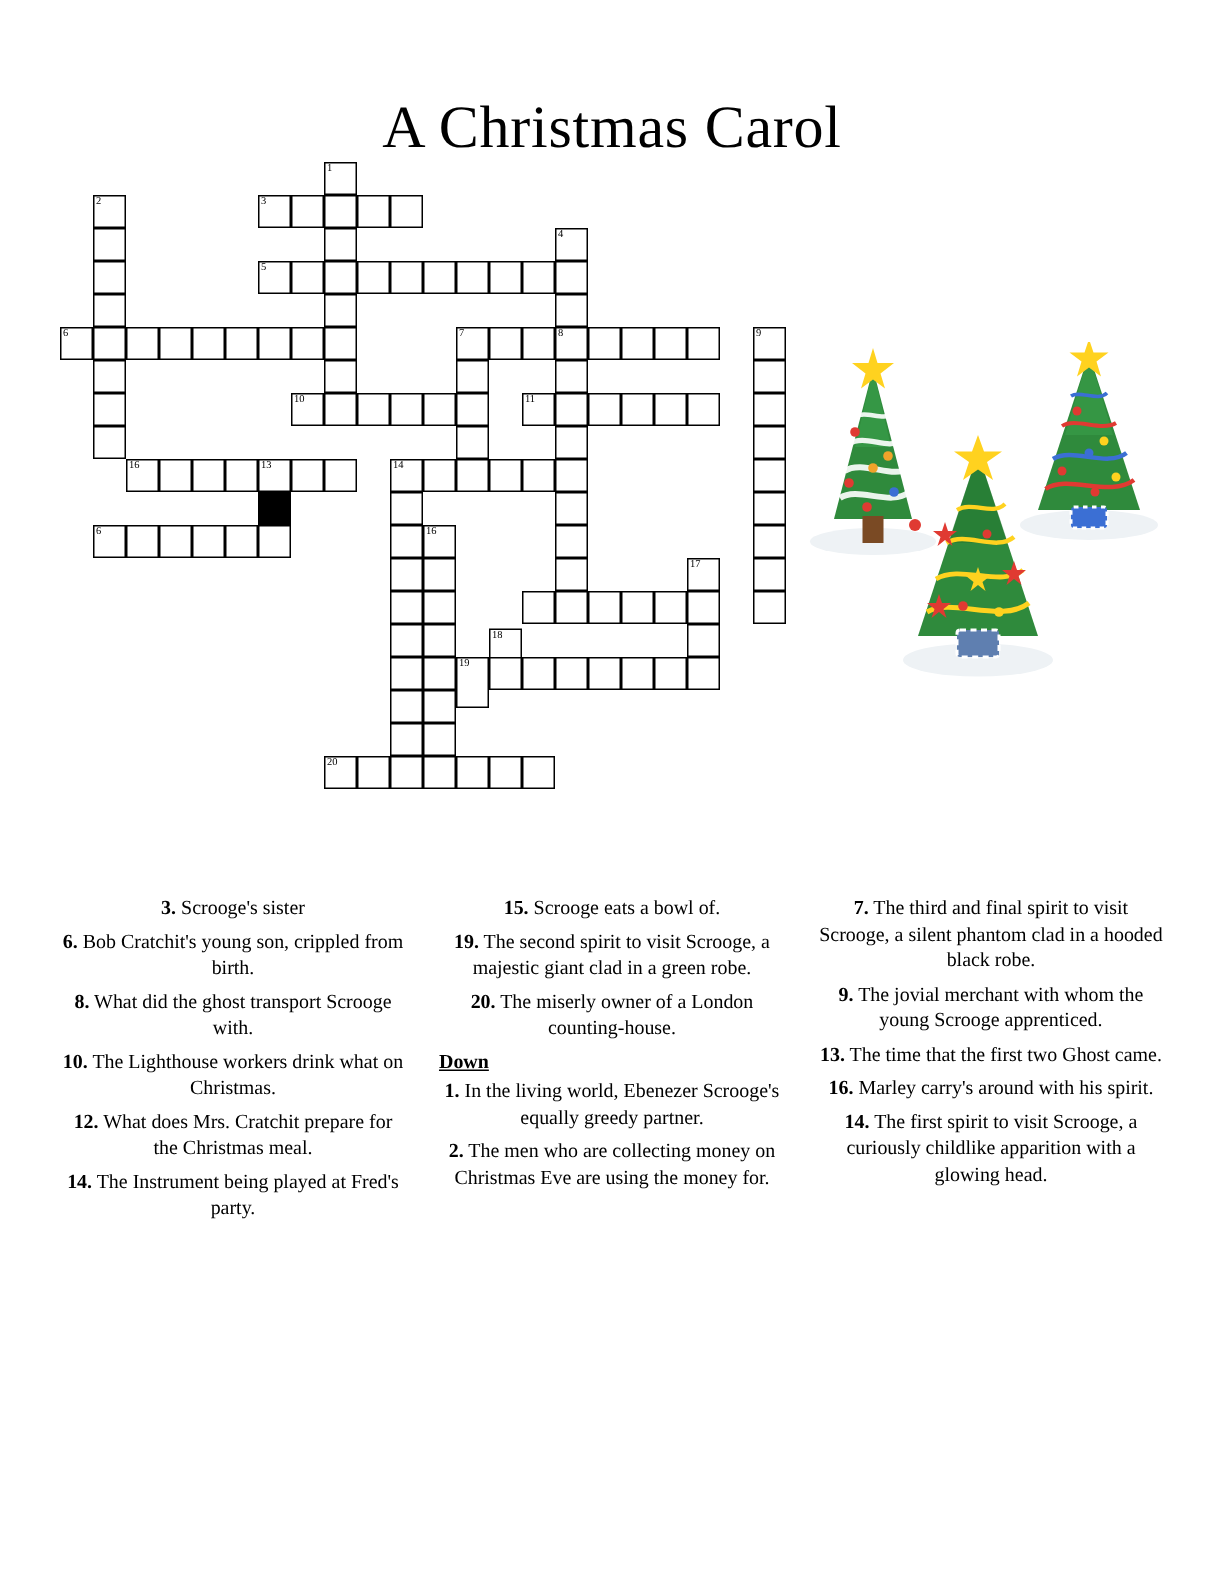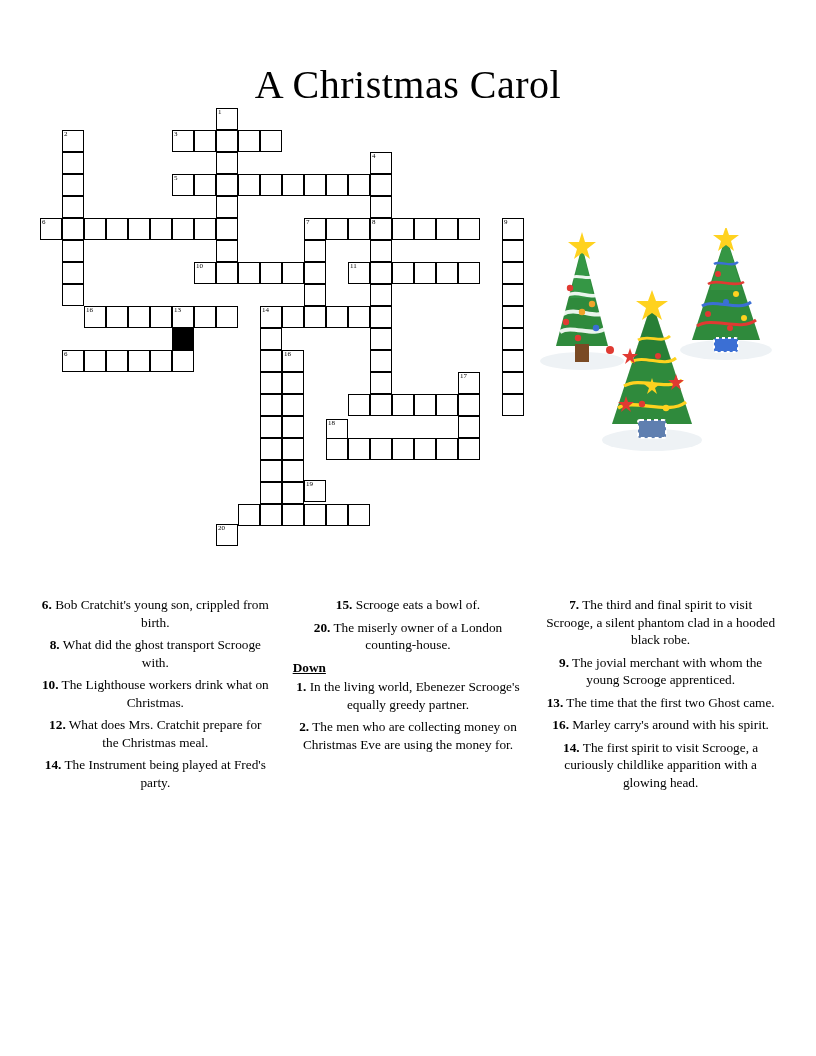--- a/index.html
+++ b/index.html
@@ -245,35 +245,35 @@
       <div class="cell" style="left: 352px; top: 286px; width: 22px; height: 22px;"></div>
       <div class="cell" style="left: 374px; top: 286px; width: 22px; height: 22px;"></div>
       <div class="cell" style="left: 396px; top: 286px; width: 22px; height: 22px;"></div>
       <div class="cell" style="left: 418px; top: 286px; width: 22px; height: 22px;"></div>
       <div class="cell" style="left: 462px; top: 286px; width: 22px; height: 22px;"></div>
       <div class="cell" style="left: 220px; top: 308px; width: 22px; height: 22px;"></div>
       <div class="cell" style="left: 242px; top: 308px; width: 22px; height: 22px;"></div>
       <div class="cell" style="left: 418px; top: 308px; width: 22px; height: 22px;"></div>
       <div class="cell" style="left: 220px; top: 330px; width: 22px; height: 22px;"></div>
       <div class="cell" style="left: 242px; top: 330px; width: 22px; height: 22px;"></div>
-      <div class="cell" style="left: 264px; top: 330px; width: 22px; height: 22px; margin-top: 42px;">
+      <div class="cell" style="left: 264px; top: 330px; width: 22px; height: 34px;">
         <span class="num">19</span>
       </div>
       <div class="cell" style="left: 286px; top: 330px; width: 22px; height: 22px;"></div>
       <div class="cell" style="left: 308px; top: 330px; width: 22px; height: 22px;"></div>
       <div class="cell" style="left: 330px; top: 330px; width: 22px; height: 22px;"></div>
       <div class="cell" style="left: 352px; top: 330px; width: 22px; height: 22px;"></div>
       <div class="cell" style="left: 374px; top: 330px; width: 22px; height: 22px;"></div>
       <div class="cell" style="left: 396px; top: 330px; width: 22px; height: 22px;"></div>
       <div class="cell" style="left: 418px; top: 330px; width: 22px; height: 22px;"></div>
       <div class="cell" style="left: 220px; top: 352px; width: 22px; height: 22px;"></div>
       <div class="cell" style="left: 242px; top: 352px; width: 22px; height: 22px;"></div>
       <div class="cell" style="left: 220px; top: 374px; width: 22px; height: 22px;"></div>
       <div class="cell" style="left: 242px; top: 374px; width: 22px; height: 22px;"></div>
-      <div class="cell" style="left: 176px; top: 416px; width: 22px; height: 22px;">
+      <div class="cell" style="left: 176px; top: 396px; width: 22px; height: 22px;">
         <span class="num">20</span>
       </div>
       <div class="cell" style="left: 198px; top: 396px; width: 22px; height: 22px;"></div>
       <div class="cell" style="left: 220px; top: 396px; width: 22px; height: 22px;"></div>
       <div class="cell" style="left: 242px; top: 396px; width: 22px; height: 22px;"></div>
       <div class="cell" style="left: 264px; top: 396px; width: 22px; height: 22px;"></div>
       <div class="cell" style="left: 286px; top: 396px; width: 22px; height: 22px;"></div>
       <div class="cell" style="left: 308px; top: 396px; width: 22px; height: 22px;"></div>
     </div>
 
@@ -335,26 +335,28 @@
         <polygon points="96,168 98,174 104,174 99,178 101,184 96,180 91,184 93,178 88,174 94,174" fill="#e03a32"></polygon>
         <polygon points="122,150 124,156 130,156 125,160 127,166 122,162 117,166 119,160 114,156 120,156" fill="#ffd21f"></polygon>
         <circle cx="112" cy="176" r="3.2" fill="#e03a32"></circle>
         <circle cx="136" cy="180" r="3.2" fill="#ffd21f"></circle>
         <circle cx="128" cy="128" r="3" fill="#e03a32"></circle>
       </g>
     </svg>
   </div>
 
   <div id="clues">
+      <p class="clue"><b>3.</b> Scrooge's sister</p>
       <p class="clue"><b>6.</b> Bob Cratchit's young son, crippled from birth.</p>
       <p class="clue"><b>8.</b> What did the ghost transport Scrooge with.</p>
       <p class="clue"><b>10.</b> The Lighthouse workers drink what on Christmas.</p>
       <p class="clue"><b>12.</b> What does Mrs. Cratchit prepare for the Christmas meal.</p>
       <p class="clue"><b>14.</b> The Instrument being played at Fred's party.</p>
       <p class="clue"><b>15.</b> Scrooge eats a bowl of.</p>
+      <p class="clue"><b>19.</b> The second spirit to visit Scrooge, a majestic giant clad in a green robe.</p>
       <p class="clue"><b>20.</b> The miserly owner of a London counting-house.</p>
       <div class="sec-head">Down</div>
       <p class="clue"><b>1.</b> In the living world, Ebenezer Scrooge's equally greedy partner.</p>
       <p class="clue"><b>2.</b> The men who are collecting money on Christmas Eve are using the money for.</p>
       <p class="clue"><b>7.</b> The third and final spirit to visit Scrooge, a silent phantom clad in a hooded black robe.</p>
       <p class="clue"><b>9.</b> The jovial merchant with whom the young Scrooge apprenticed.</p>
       <p class="clue"><b>13.</b> The time that the first two Ghost came.</p>
       <p class="clue"><b>16.</b> Marley carry's around with his spirit.</p>
       <p class="clue"><b>14.</b> The first spirit to visit Scrooge, a curiously childlike apparition with a glowing head.</p>
     </div>

